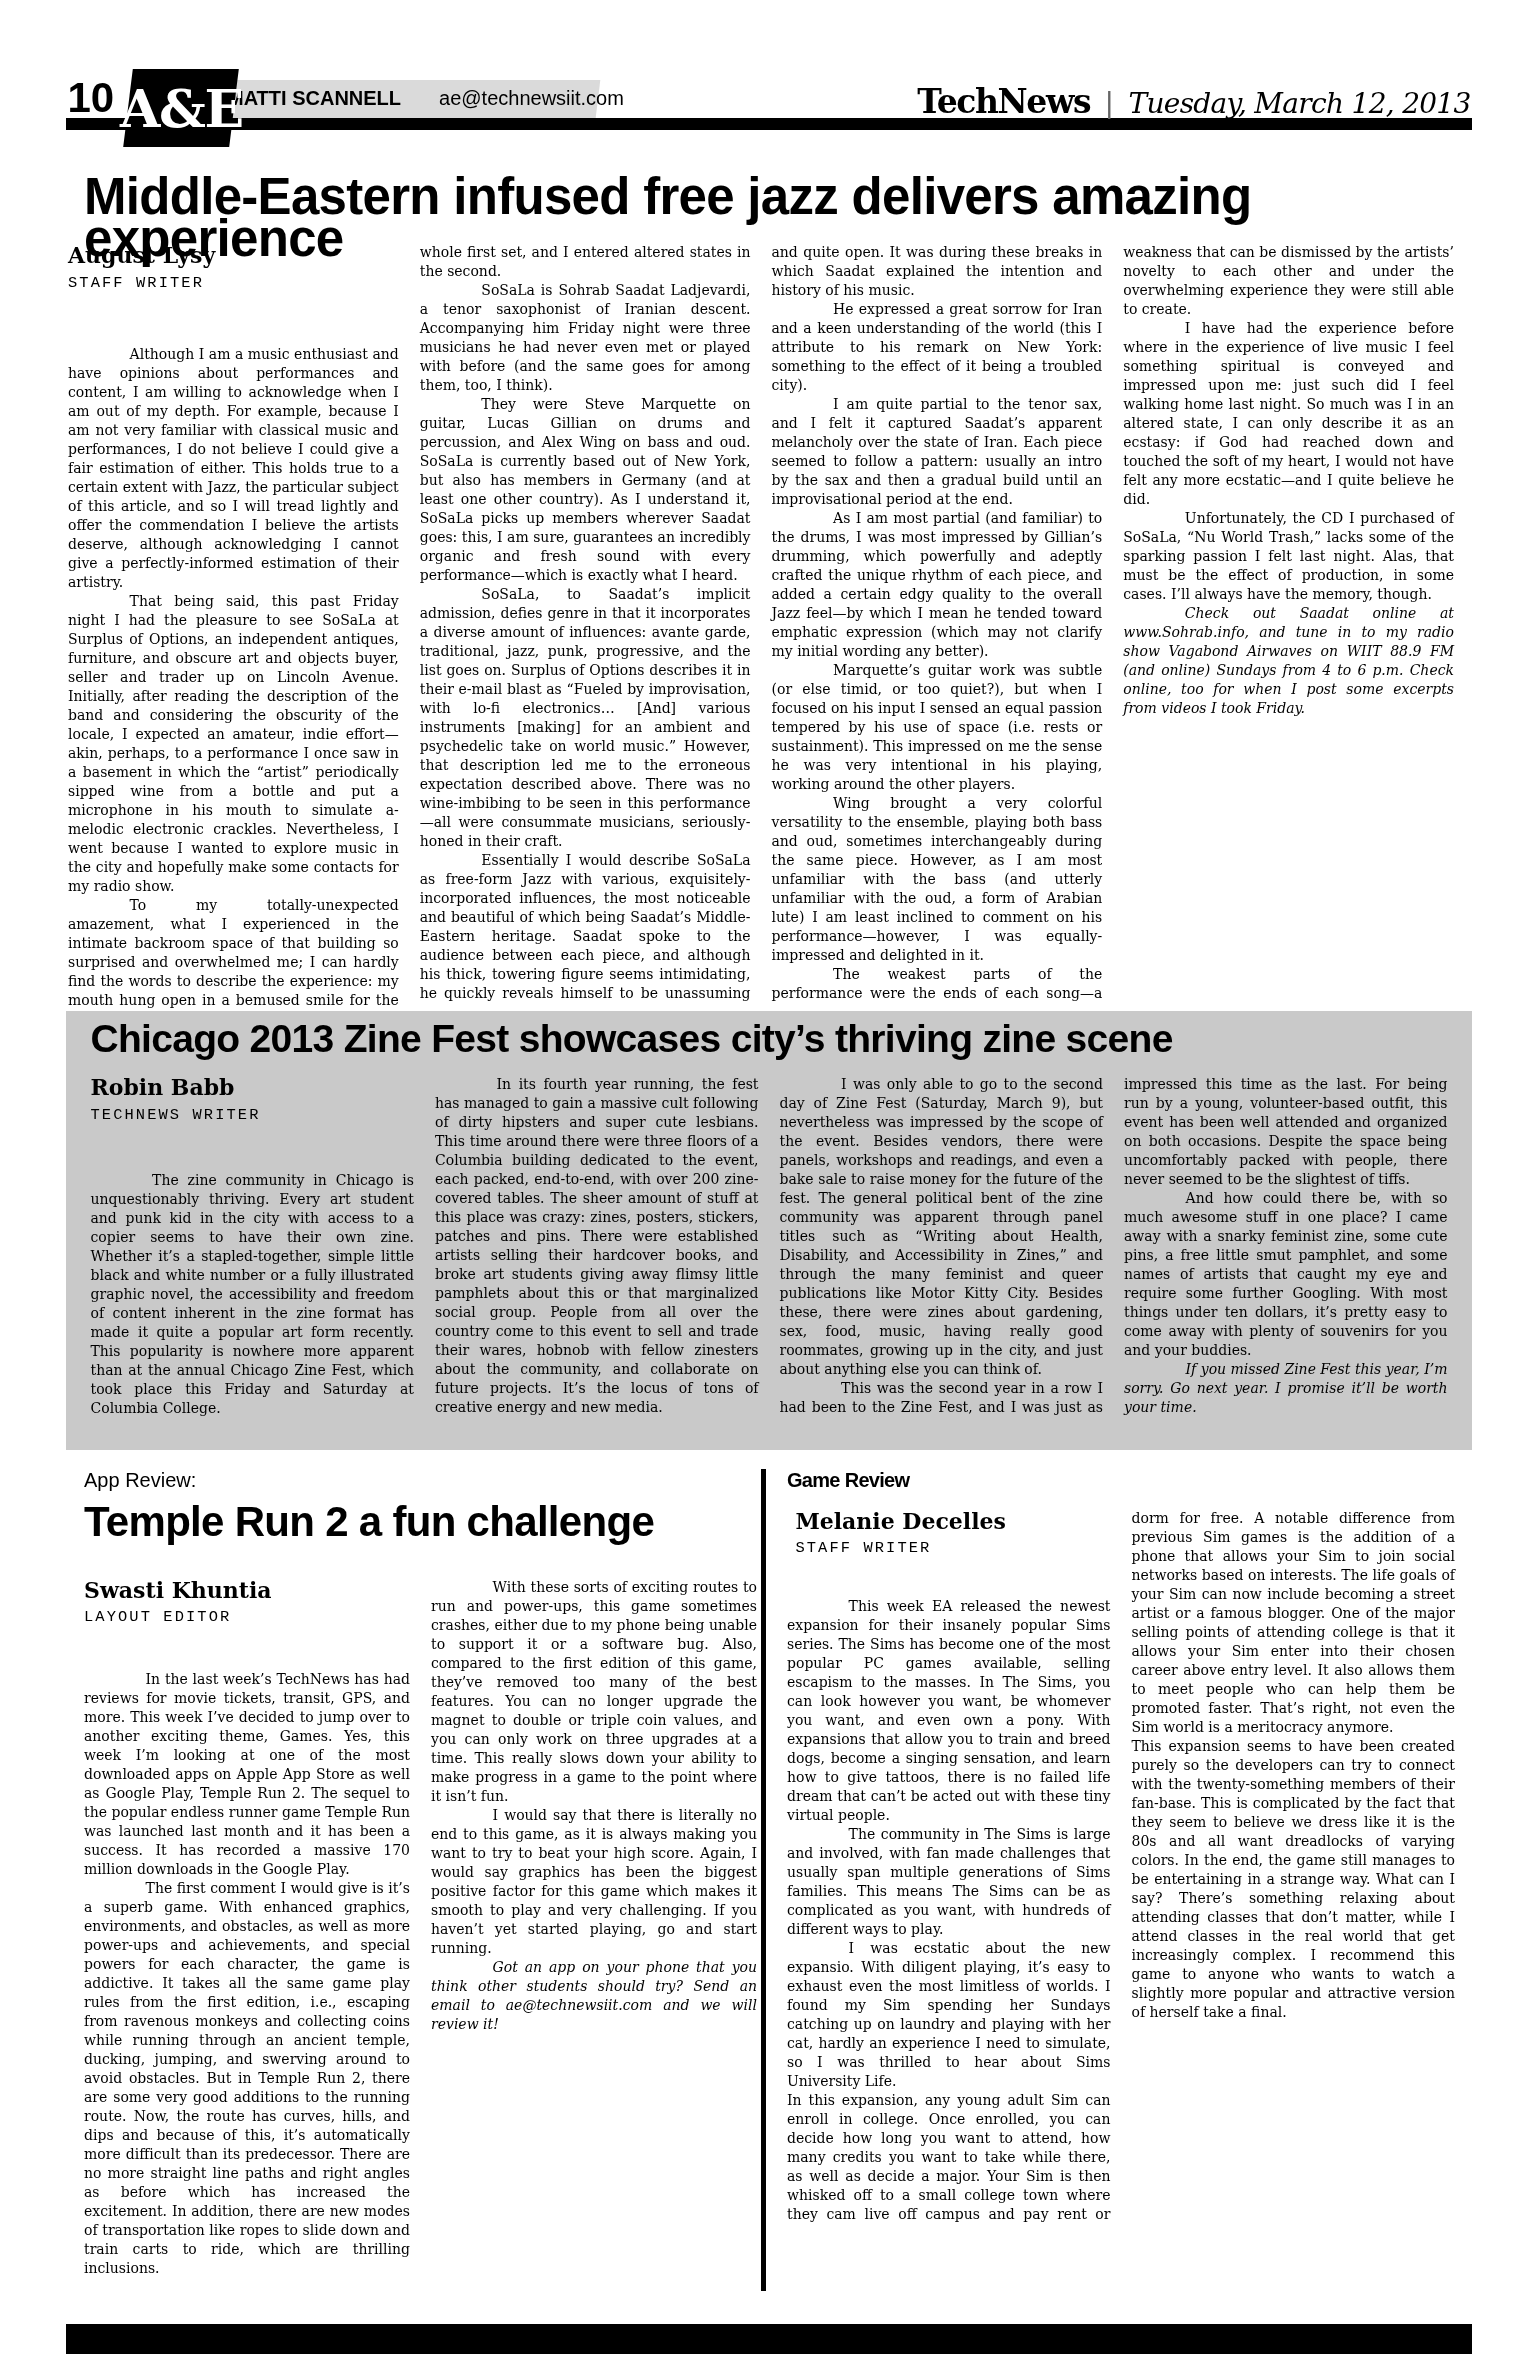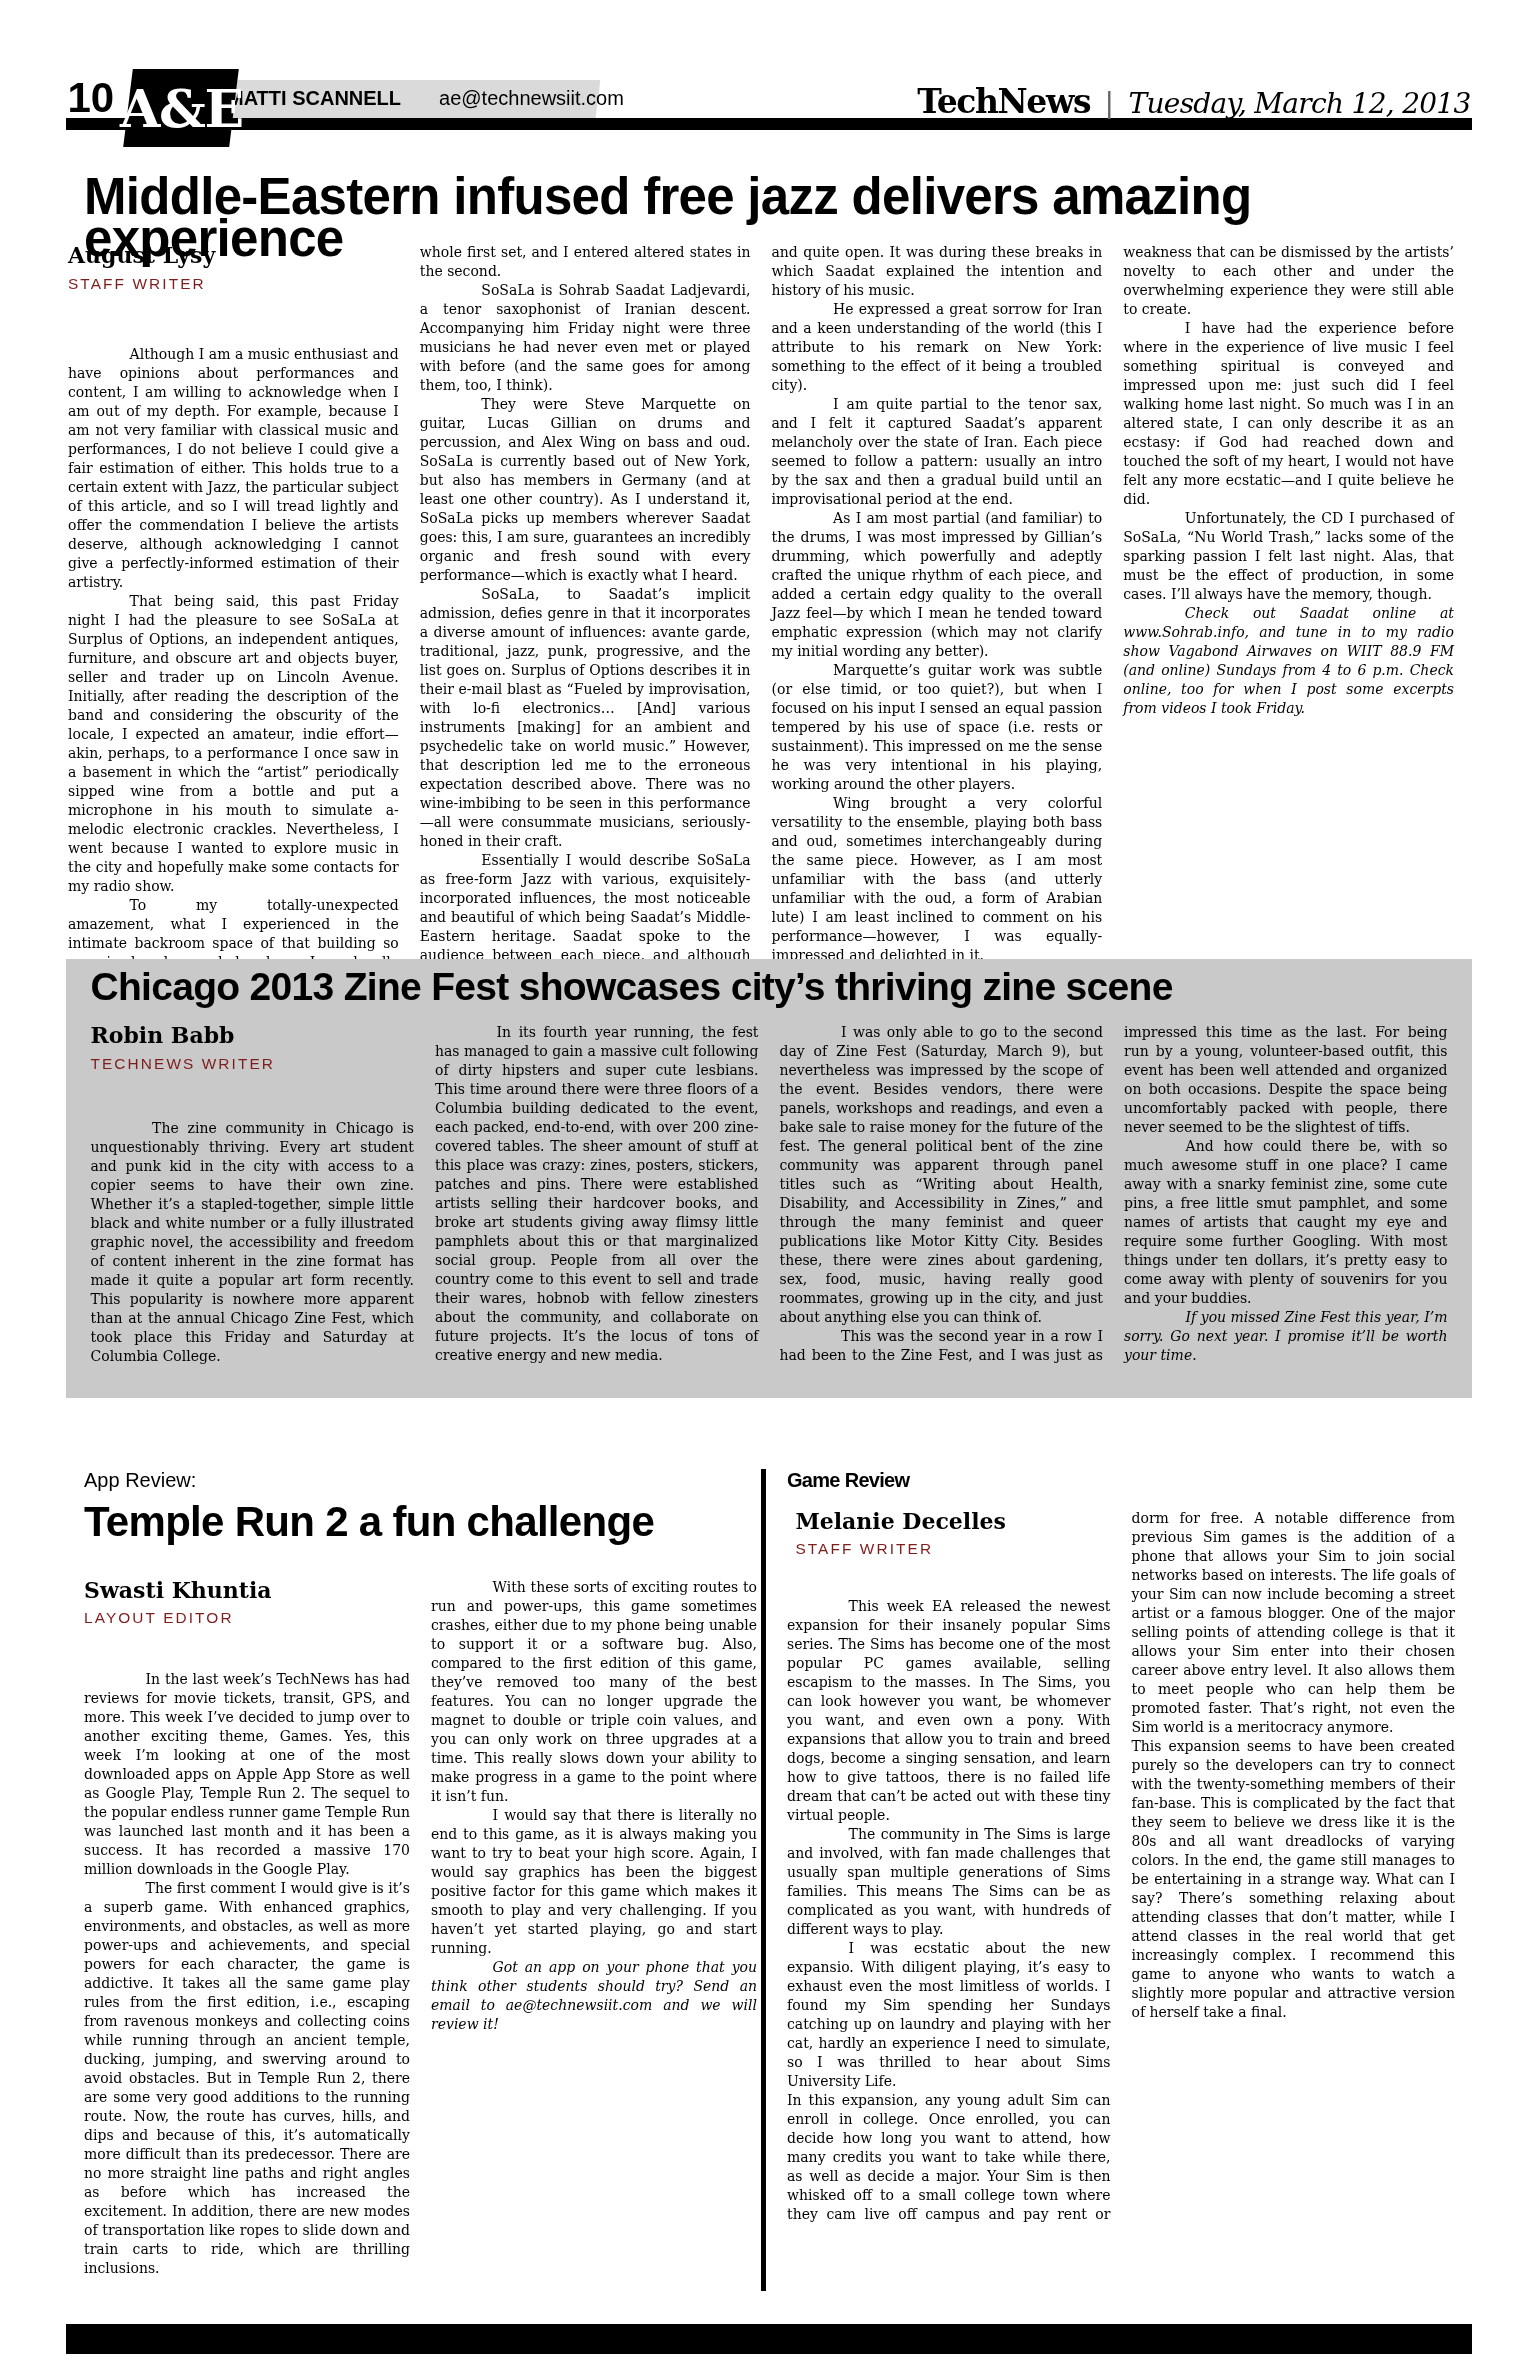--- a/index.html
+++ b/index.html
@@ -23,32 +23,32 @@
   .ae-box span{transform:skewX(7deg);color:#fff;font-family:"DejaVu Serif",serif;
     font-weight:bold;font-size:52px;letter-spacing:-1.4px;}
   .masthead-zone{position:absolute;right:1.4px;top:5.6px;display:flex;align-items:baseline;gap:15.4px;text-align:right;}
   .masthead{font-family:"DejaVu Serif",serif;font-weight:bold;font-size:33px;letter-spacing:-1.4px;}
   .m-sep{font-family:"Liberation Sans",sans-serif;font-size:29px;color:#666;font-weight:normal;}
   .m-date{font-family:"DejaVu Serif",serif;font-style:italic;font-size:28px;letter-spacing:-0.7px;}
   
   .headline{font-family:"Liberation Sans",sans-serif;font-weight:bold;letter-spacing:-0.7px;}
   .byline{break-inside:avoid;margin:0 0 52px 0;}
   .byline .name{font-family:"DejaVu Serif",serif;font-weight:bold;font-size:22px;line-height:25px;}
-  .byline .role{font-family:Liberation Sans, sans-serif;font-size:15.4px;letter-spacing:2.1px;
-    margin-top:5.6px;color:#7f1d1d;}
+  .byline .role{font-family:Liberation Mono, monospace;font-size:15.4px;letter-spacing:2.1px;
+    margin-top:5.6px;color:#000000;}
   .cols{column-fill:auto;text-align:justify;font-size:14px;line-height:19px;hyphens:auto;}
   .cols p.para{margin:0;text-indent:4.4em;}
   .cols p.para.noindent{text-indent:0;}
   .cols p.para.italic{font-style:italic;}
   
   .a1-head{position:absolute;top:142px;left:84px;right:77px;font-size:51px;line-height:42px;}
   .a1-body{position:absolute;top:243px;left:68px;right:84px;height:773px;
     column-count:4;column-gap:21px;}
   
-  .a2-panel{position:absolute;top:959px;left:66px;right:66px;height:439px;background:#c9c9c9;}
+  .a2-panel{position:absolute;top:1011px;left:66px;right:66px;height:439px;background:#c9c9c9;}
   .a2-head{margin:5.6px 0 0 24.5px;font-size:39px;line-height:43px;}
   .a2-body{margin:15.4px 24.5px 0 24.5px;height:353px;column-count:4;column-gap:21px;}
   .a2-body .byline{margin-bottom:46px;}
   
   .row34{position:absolute;top:1465px;left:84px;right:84px;height:829px;}
   .a3{position:absolute;left:0;top:0;width:673px;}
   .v-divider{position:absolute;left:677px;top:3.5px;width:4.9px;height:822px;background:#000;}
   .a4{position:absolute;left:703px;top:0;width:668px;}
   .kicker{font-family:"Liberation Sans",sans-serif;font-size:20px;line-height:31px;
     font-weight:normal;letter-spacing:0;}

